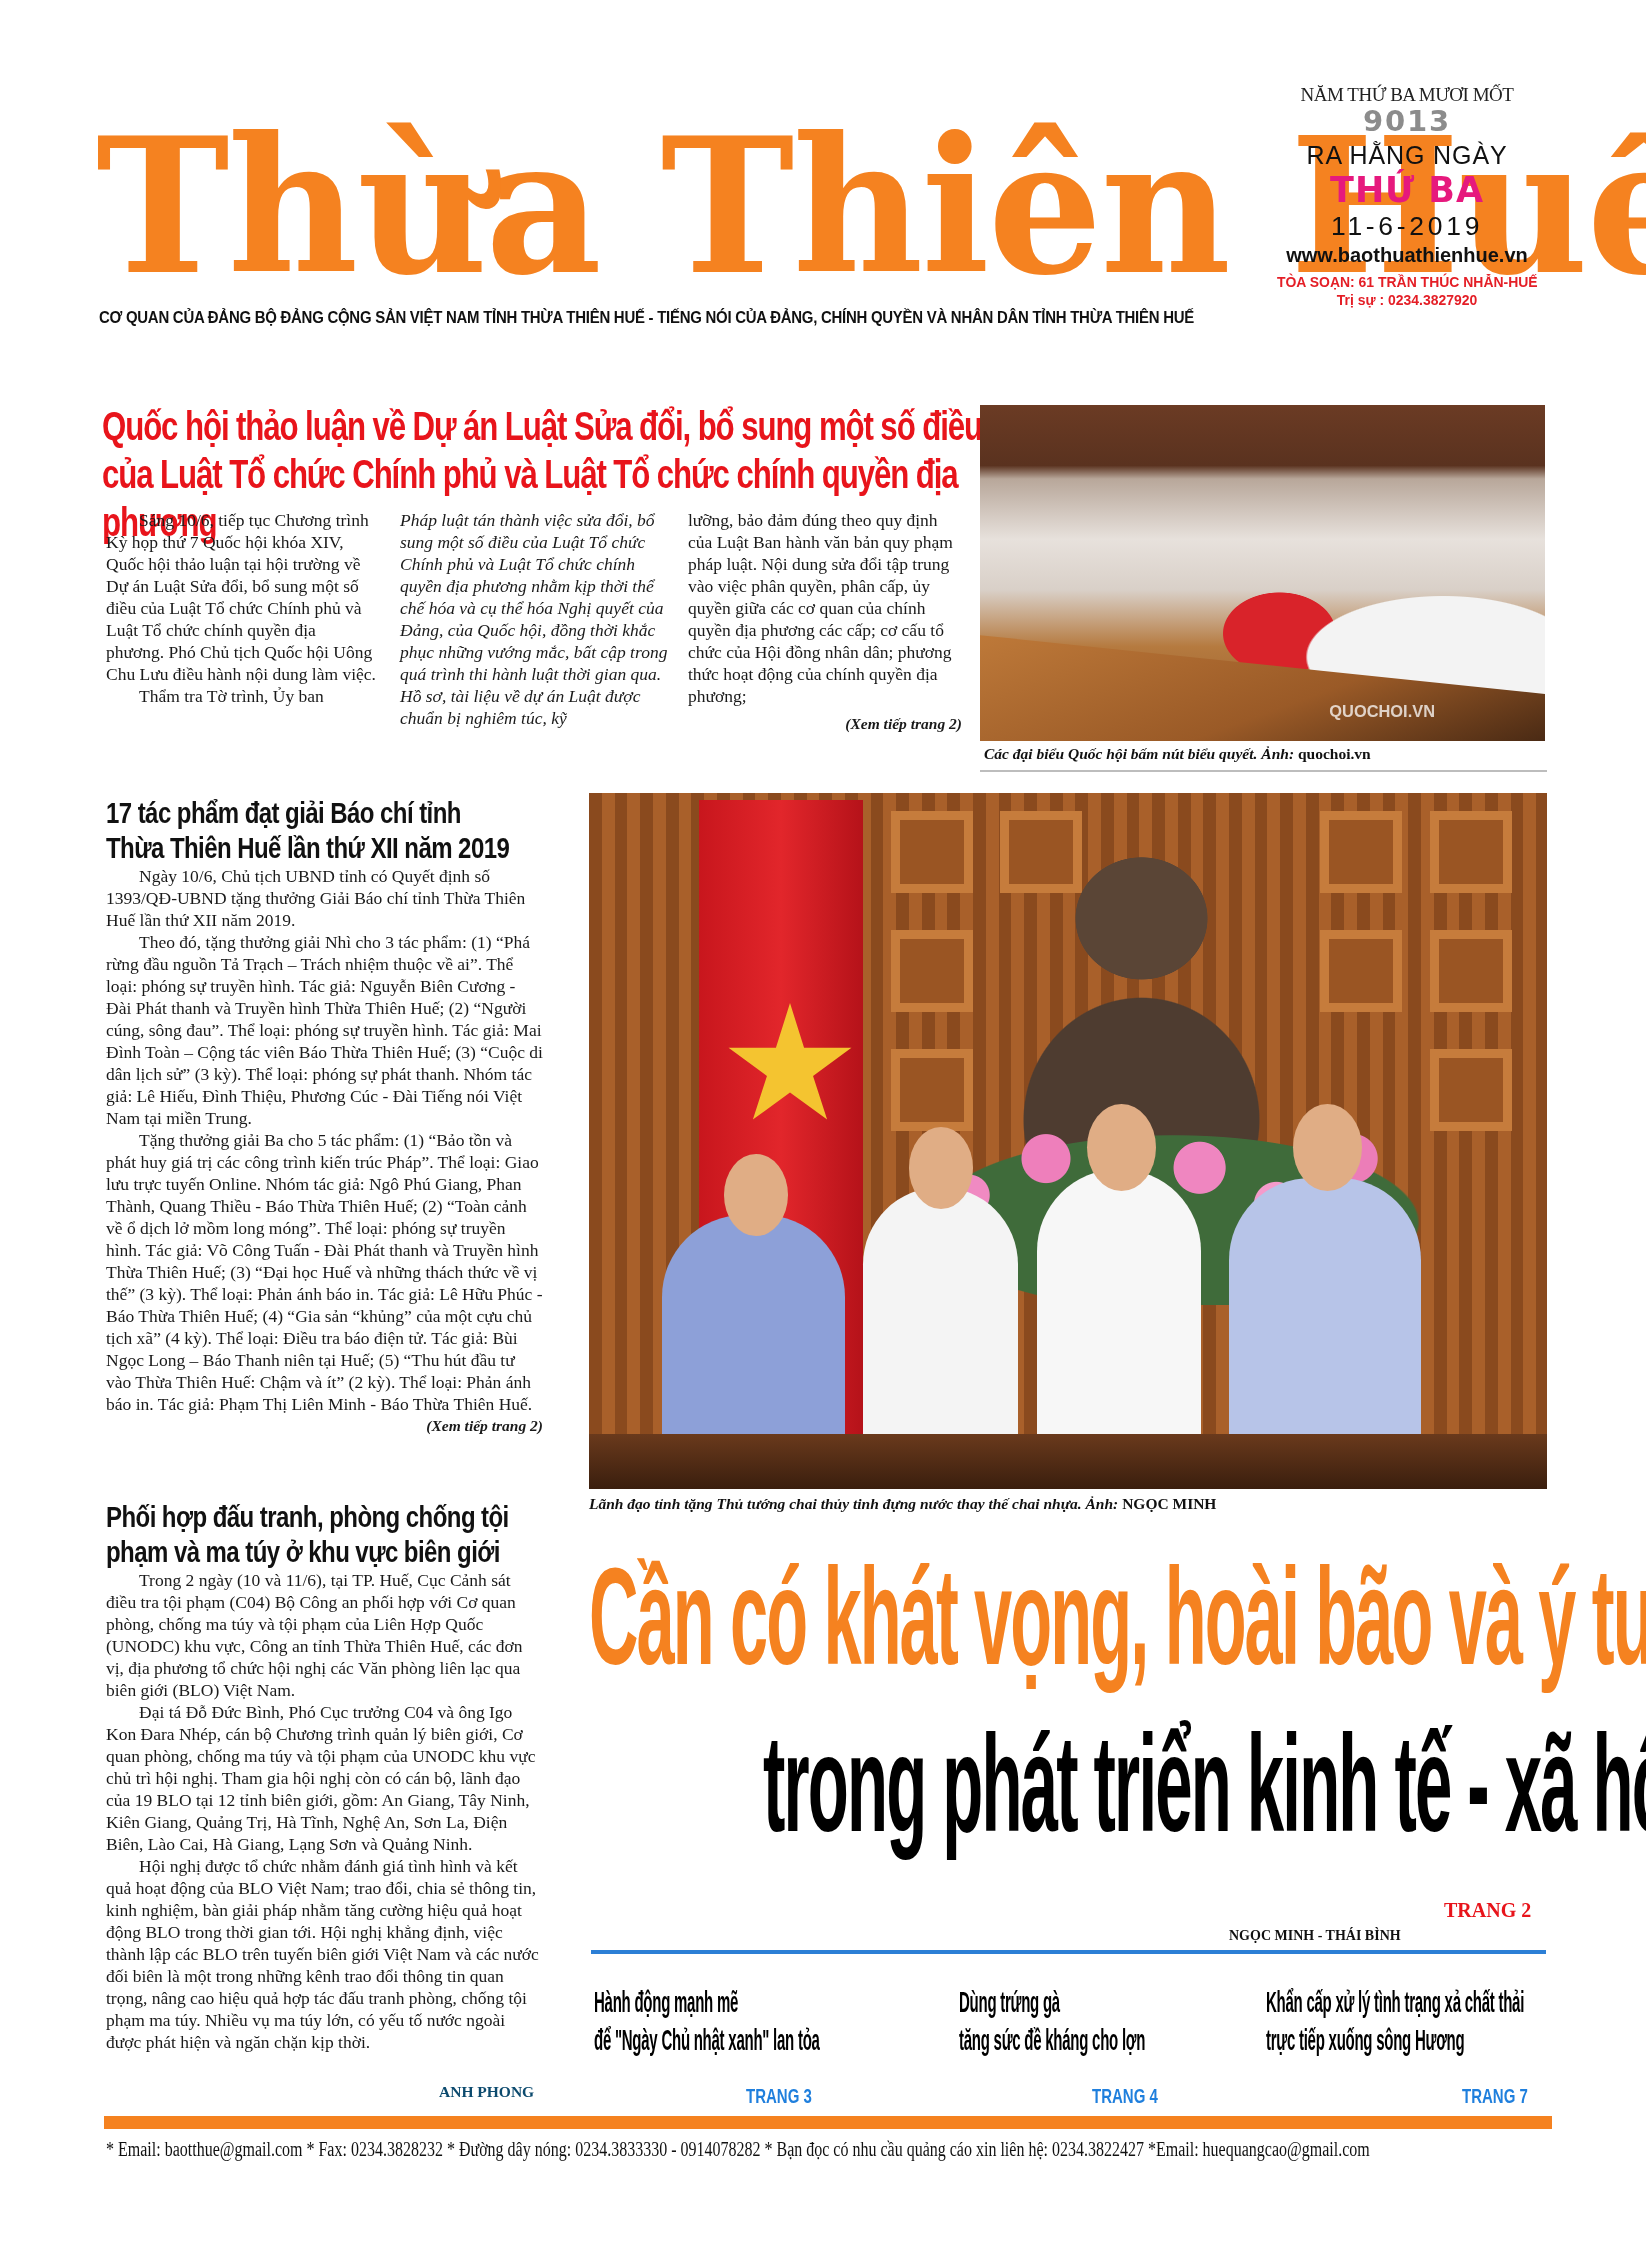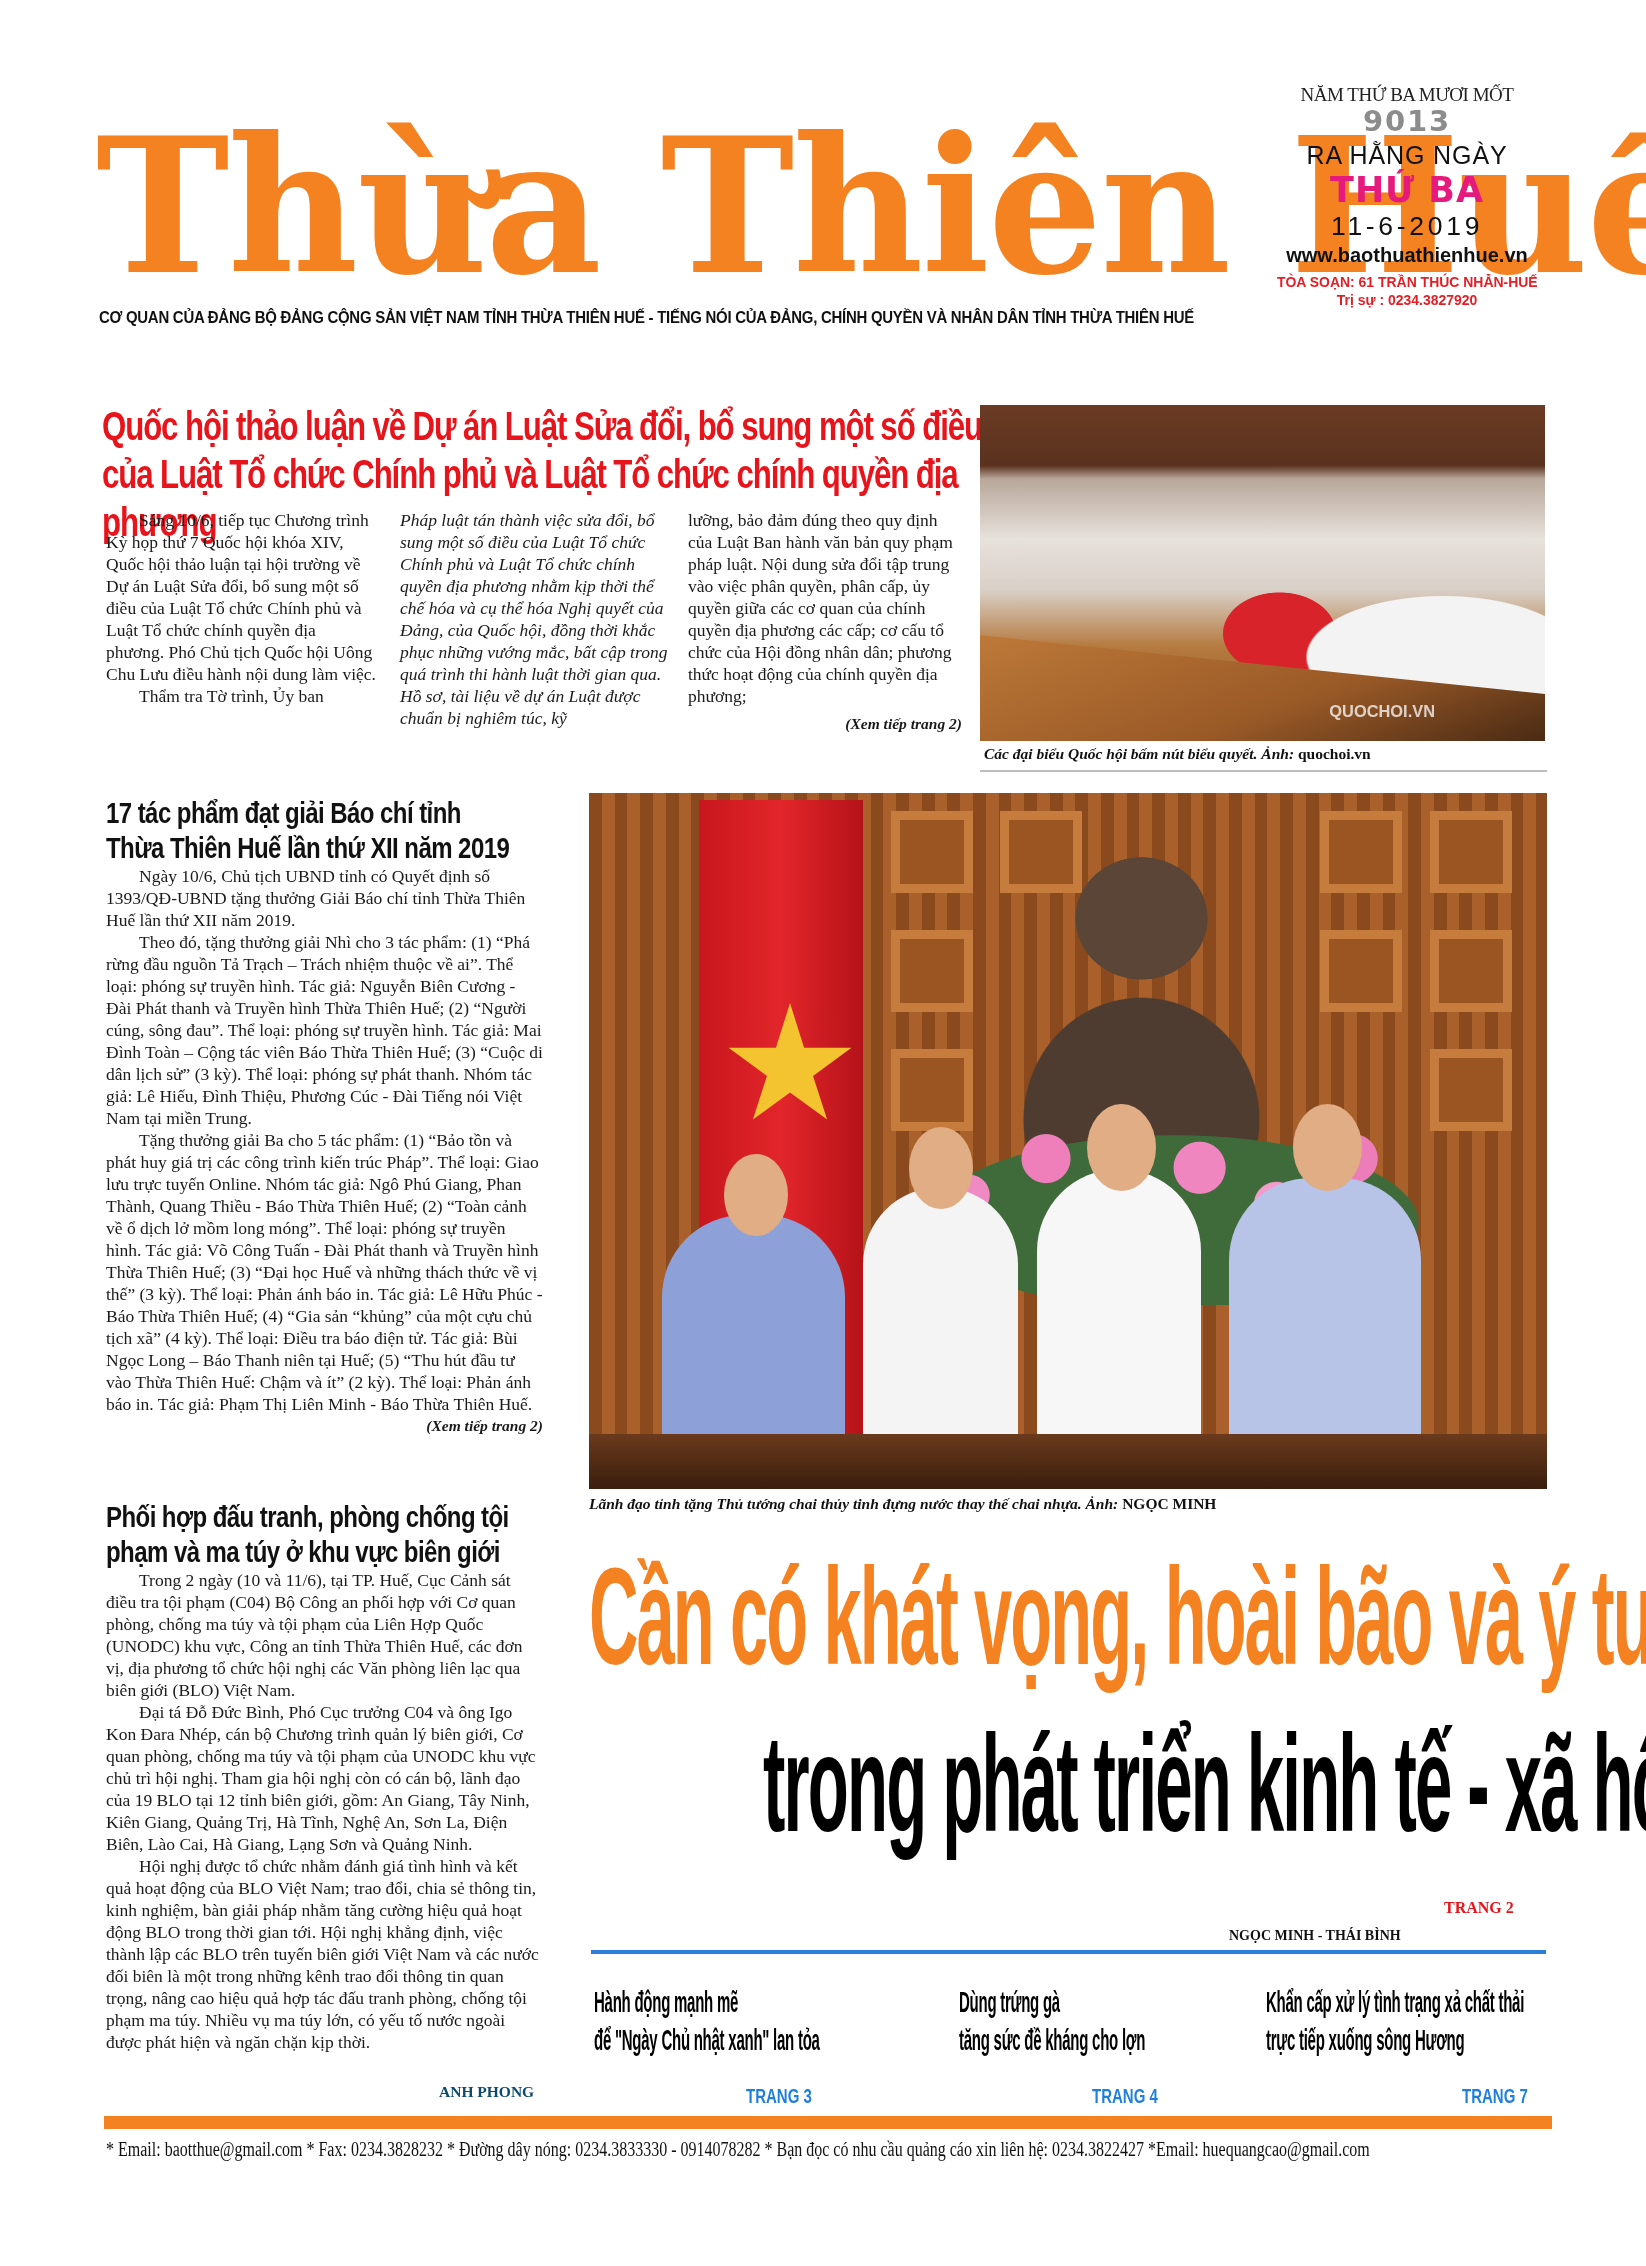--- a/index.html
+++ b/index.html
@@ -101,21 +101,21 @@
     font-size: 137px; line-height: 146px; letter-spacing: -3.7px;
     transform: scaleX(0.5); transform-origin: left top;
   }
   .big2 {
     left: 763px; top: 1711px; width: 1645px; white-space: nowrap;
     font-family: "Liberation Sans", sans-serif; font-weight: bold; color: #000;
     font-size: 137px; line-height: 146px; letter-spacing: -3.7px;
     transform: scaleX(0.49); transform-origin: left top;
   }
   .byline-main { left: 1229px; top: 1928px; font-size: 14px; font-weight: bold; color:#111; white-space: nowrap; }
-  .trang2 { left: 1444px; top: 1899px; font-size: 16px; font-weight: bold; color: #e8141b; }
+  .trang2 { left: 1444px; top: 1899px; font-size: 20px; font-weight: bold; color: #e8141b; }
 
   .blue-rule { left: 591px; top: 1950px; width: 955px; height: 3.7px; background: #2c7fd6; }
 
   .teaser { top: 1983px; font-family: "Liberation Sans", sans-serif; font-weight: bold; font-size: 30px; line-height: 38px; color:#000;
     letter-spacing:-0.5px; transform: scaleX(0.5); transform-origin: left top; white-space: nowrap; }
   .teaser-page { top: 2085px; font-family: "Liberation Sans", sans-serif; font-weight: bold; font-size: 20px; color: #1f7fdd; letter-spacing: 0; transform: scaleX(0.75); transform-origin: left top; }
 
   .byline-left { left: 439px; top: 2083px; font-size: 15.5px; font-weight: bold; color:#0c4a6e; }
 
   .orange-rule { left: 104px; top: 2116px; width: 1448px; height: 12.8px; background: #f58220; }

